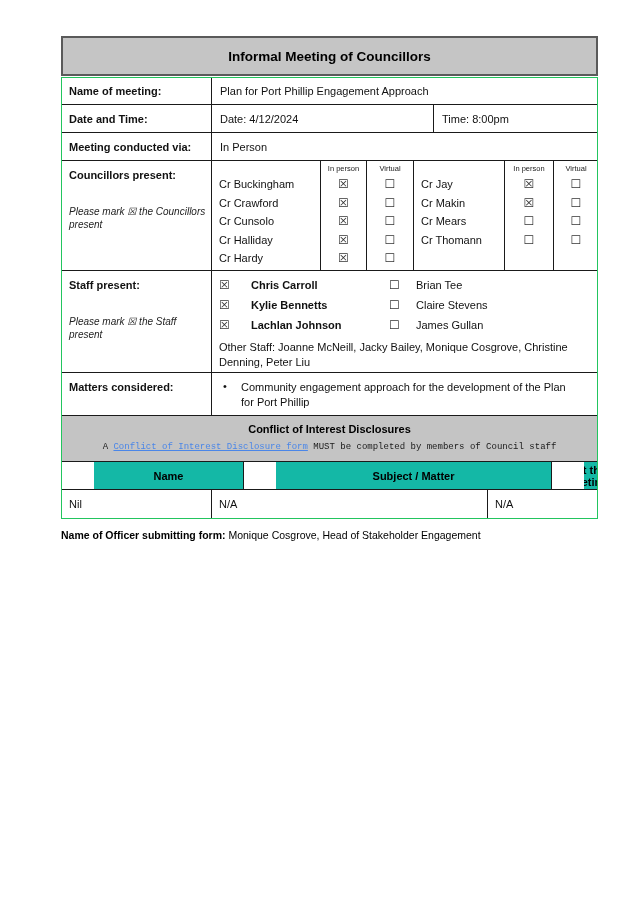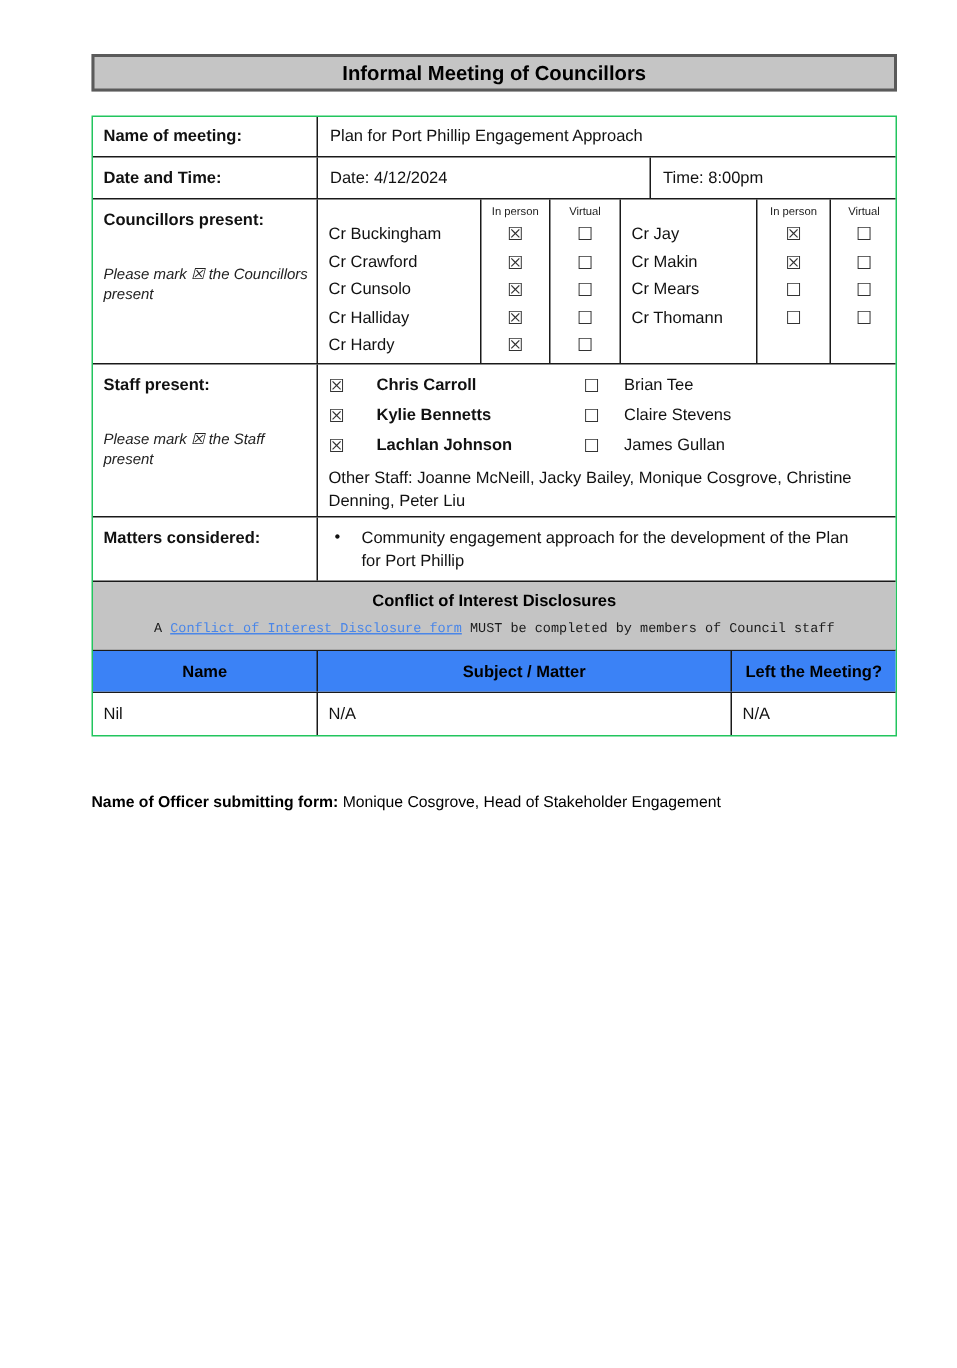--- a/index.html
+++ b/index.html
@@ -8,21 +8,21 @@
     position: relative;
     background: #ffffff;
     font-family: "Liberation Sans", sans-serif;
     color: #111;
     overflow: hidden;
   }
 
   
   .titlebox {
     position: absolute; left: 61px; top: 36px;
-    width: 537px; height: 25px;
+    width: 537px; height: 40px;
     background: #c5c5c5;
     border: 2px solid #5a5a5a;
     display: flex; align-items: center; justify-content: center;
     font-weight: bold; font-size: 13.5px;
     color: #000;
   }
 
   
   .tbl {
     position: absolute; left: 61px; top: 77px;
@@ -91,23 +91,24 @@
   .conf-cell {
     flex: 1 1 auto; background: #c4c4c4; text-align: center;
     padding-top: 7px; color: #000;
   }
   .conf-title { font-weight: bold; font-size: 11px; }
   .conf-note { font-size: 9px; margin-top: 7px; color: #1a1a1a; font-family: Liberation Mono, monospace; }
   .conf-note a { color: #4a86e8; text-decoration: underline; cursor: pointer; }
 
   
   .hdr-cell {
-    background: #3b82f6; font-weight: bold;
+    background: #14b8a6; font-weight: bold;
     display: flex; align-items: center; justify-content: center;
     color: #000;
+    margin-left: 32px;
   }
   .col-nm  { width: 150px; flex: 0 0 150px; }
   .col-sub { width: 276px; flex: 0 0 276px; }
   .col-left{ flex: 1 1 auto; }
   .disc-val { display: flex; align-items: center; padding-left: 7px; }
 
   
   .officer {
     position: absolute; left: 61px; top: 529px;
     font-size: 10.5px; color: #000;
@@ -127,20 +128,24 @@
     <div class="td label-cell">Name of meeting:</div>
     <div class="td val-cell">Plan for Port Phillip Engagement Approach</div>
   </div>
 
   <div class="tr r-date">
     <div class="td label-cell">Date and Time:</div>
     <div class="td val-cell date-cell">Date: 4/12/2024</div>
     <div class="td val-cell">Time: 8:00pm</div>
   </div>
 
+  <div class="tr r-via">
+    <div class="td label-cell">Meeting conducted via:</div>
+    <div class="td val-cell">In Person</div>
+  </div>
 
   <div class="tr r-counc">
     <div class="td label-cell top">
       <div>Councillors present:</div>
       <div class="note">Please mark ☒ the Councillors present</div>
     </div>
     <div class="td c-names1">
       <div class="cname">Cr Buckingham</div>
       <div class="cname">Cr Crawford</div>
       <div class="cname">Cr Cunsolo</div>

